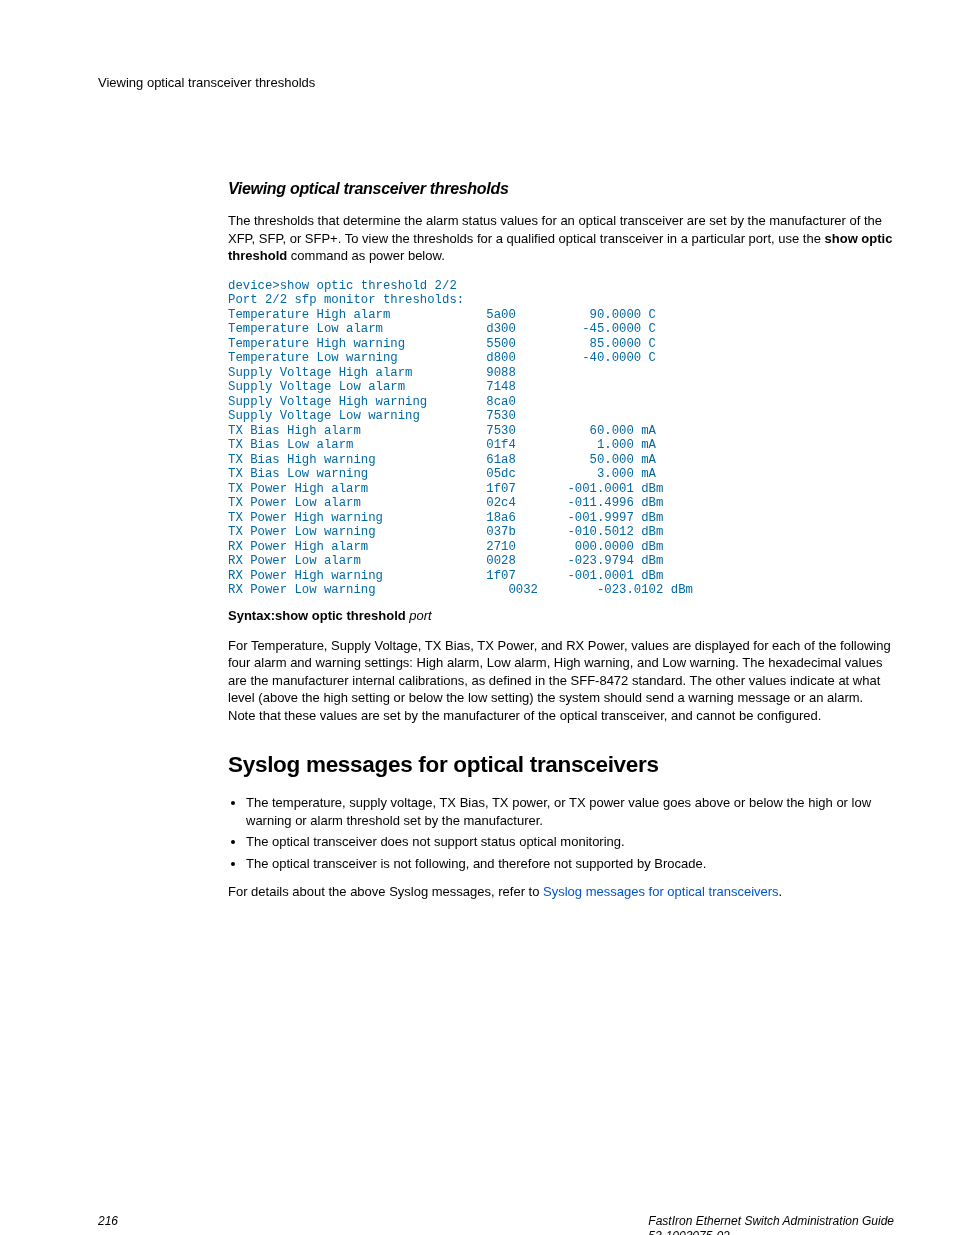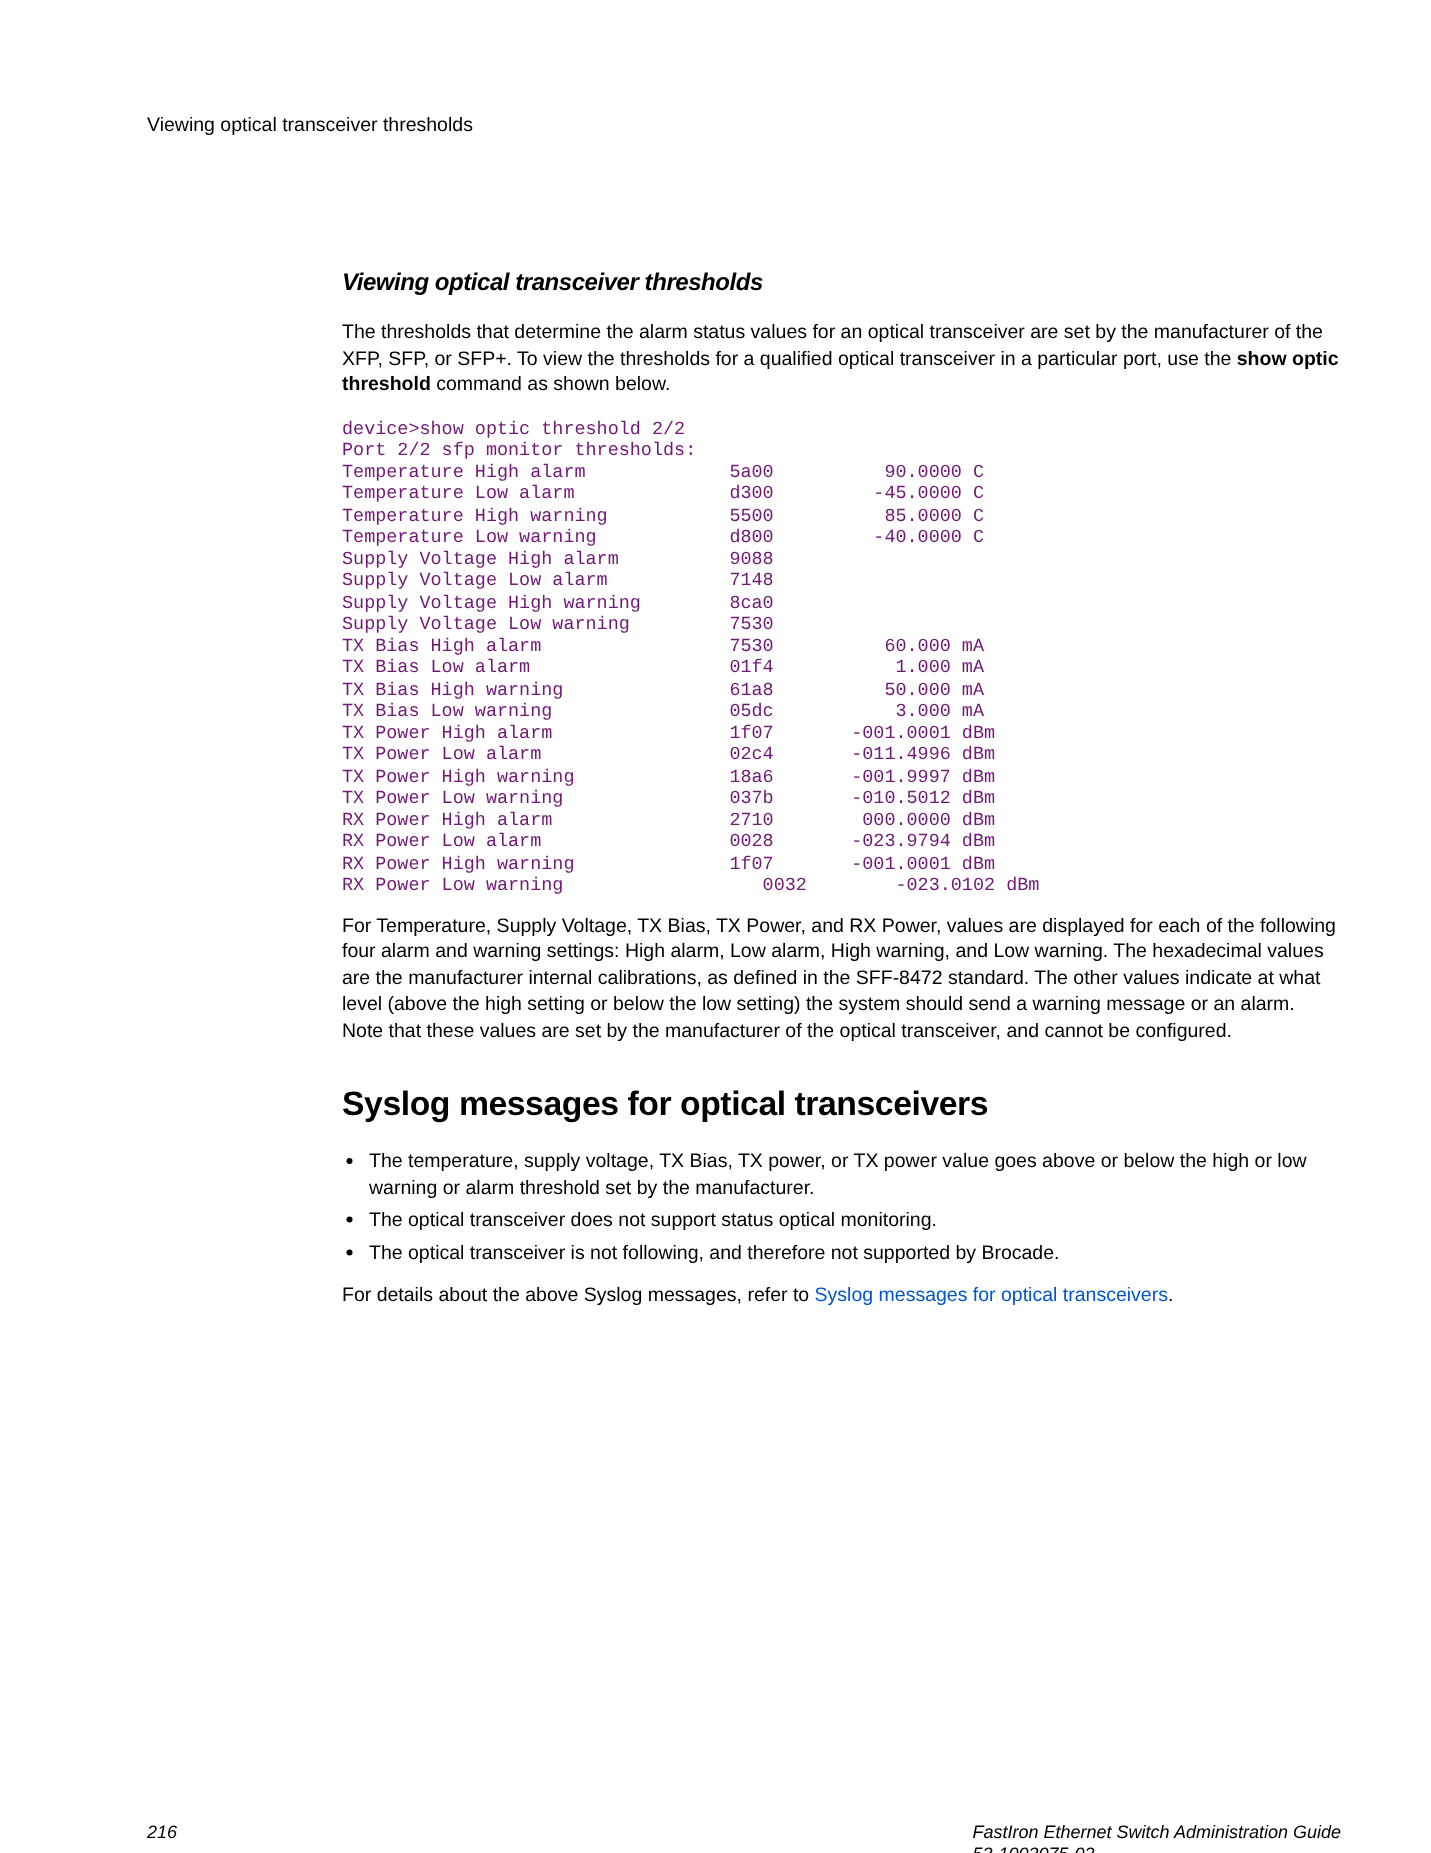--- a/index.html
+++ b/index.html
@@ -40,21 +40,21 @@
   }
   .bold-inline {
     font-weight: bold;
   }
   .code-block {
     font-family: "Courier New", Courier, monospace;
     font-size: 12.3px;
     white-space: pre;
     line-height: 1.18;
     margin: 14px 0 10px 0;
-    color: #701a75;
+    color: #0369a1;
   }
   .syntax-line {
     font-size: 13px;
     margin-top: 6px;
     margin-bottom: 14px;
   }
   .syntax-line .b { font-weight: bold; }
   .syntax-line .i { font-style: italic; }
   .h2 {
     font-family: Arial, Helvetica, sans-serif;
@@ -98,21 +98,21 @@
 
 <div class="page">
 
   <div class="header">Viewing optical transceiver thresholds</div>
 
   <div class="content">
 
     <div class="subheading">Viewing optical transceiver thresholds</div>
 
     <div class="para">
-      <span>The thresholds that determine the alarm status values for an optical transceiver are set by the manufacturer of the XFP, SFP, or SFP+. To view the thresholds for a qualified optical transceiver in a particular port, use the </span><span class="bold-inline">show optic threshold</span><span> command as shown below.</span>
+      <span>The thresholds that determine the alarm status values for an optical transceiver are set by the manufacturer of the XFP, SFP, or SFP+. To view the thresholds for a qualified optical transceiver in a particular port, use the </span><span class="bold-inline">show optic threshold</span><span> command as power below.</span>
     </div>
 
     <div class="code-block">device&gt;show optic threshold 2/2
 Port 2/2 sfp monitor thresholds:
 Temperature High alarm             5a00          90.0000 C
 Temperature Low alarm              d300         -45.0000 C
 Temperature High warning           5500          85.0000 C
 Temperature Low warning            d800         -40.0000 C
 Supply Voltage High alarm          9088
 Supply Voltage Low alarm           7148
@@ -124,20 +124,23 @@
 TX Bias Low warning                05dc           3.000 mA
 TX Power High alarm                1f07       -001.0001 dBm
 TX Power Low alarm                 02c4       -011.4996 dBm
 TX Power High warning              18a6       -001.9997 dBm
 TX Power Low warning               037b       -010.5012 dBm
 RX Power High alarm                2710        000.0000 dBm
 RX Power Low alarm                 0028       -023.9794 dBm
 RX Power High warning              1f07       -001.0001 dBm
 RX Power Low warning                  0032        -023.0102 dBm</div>
 
+    <div class="syntax-line">
+      <span class="b">Syntax:show optic threshold</span><span class="i"> port</span>
+    </div>
 
     <div class="para">For Temperature, Supply Voltage, TX Bias, TX Power, and RX Power, values are displayed for each of the following four alarm and warning settings: High alarm, Low alarm, High warning, and Low warning. The hexadecimal values are the manufacturer internal calibrations, as defined in the SFF-8472 standard. The other values indicate at what level (above the high setting or below the low setting) the system should send a warning message or an alarm. Note that these values are set by the manufacturer of the optical transceiver, and cannot be configured.</div>
 
     <div class="h2">Syslog messages for optical transceivers</div>
 
 
     <ul class="bullets">
       <li>The temperature, supply voltage, TX Bias, TX power, or TX power value goes above or below the high or low warning or alarm threshold set by the manufacturer.</li>
       <li>The optical transceiver does not support status optical monitoring.</li>
       <li>The optical transceiver is not following, and therefore not supported by Brocade.</li>

